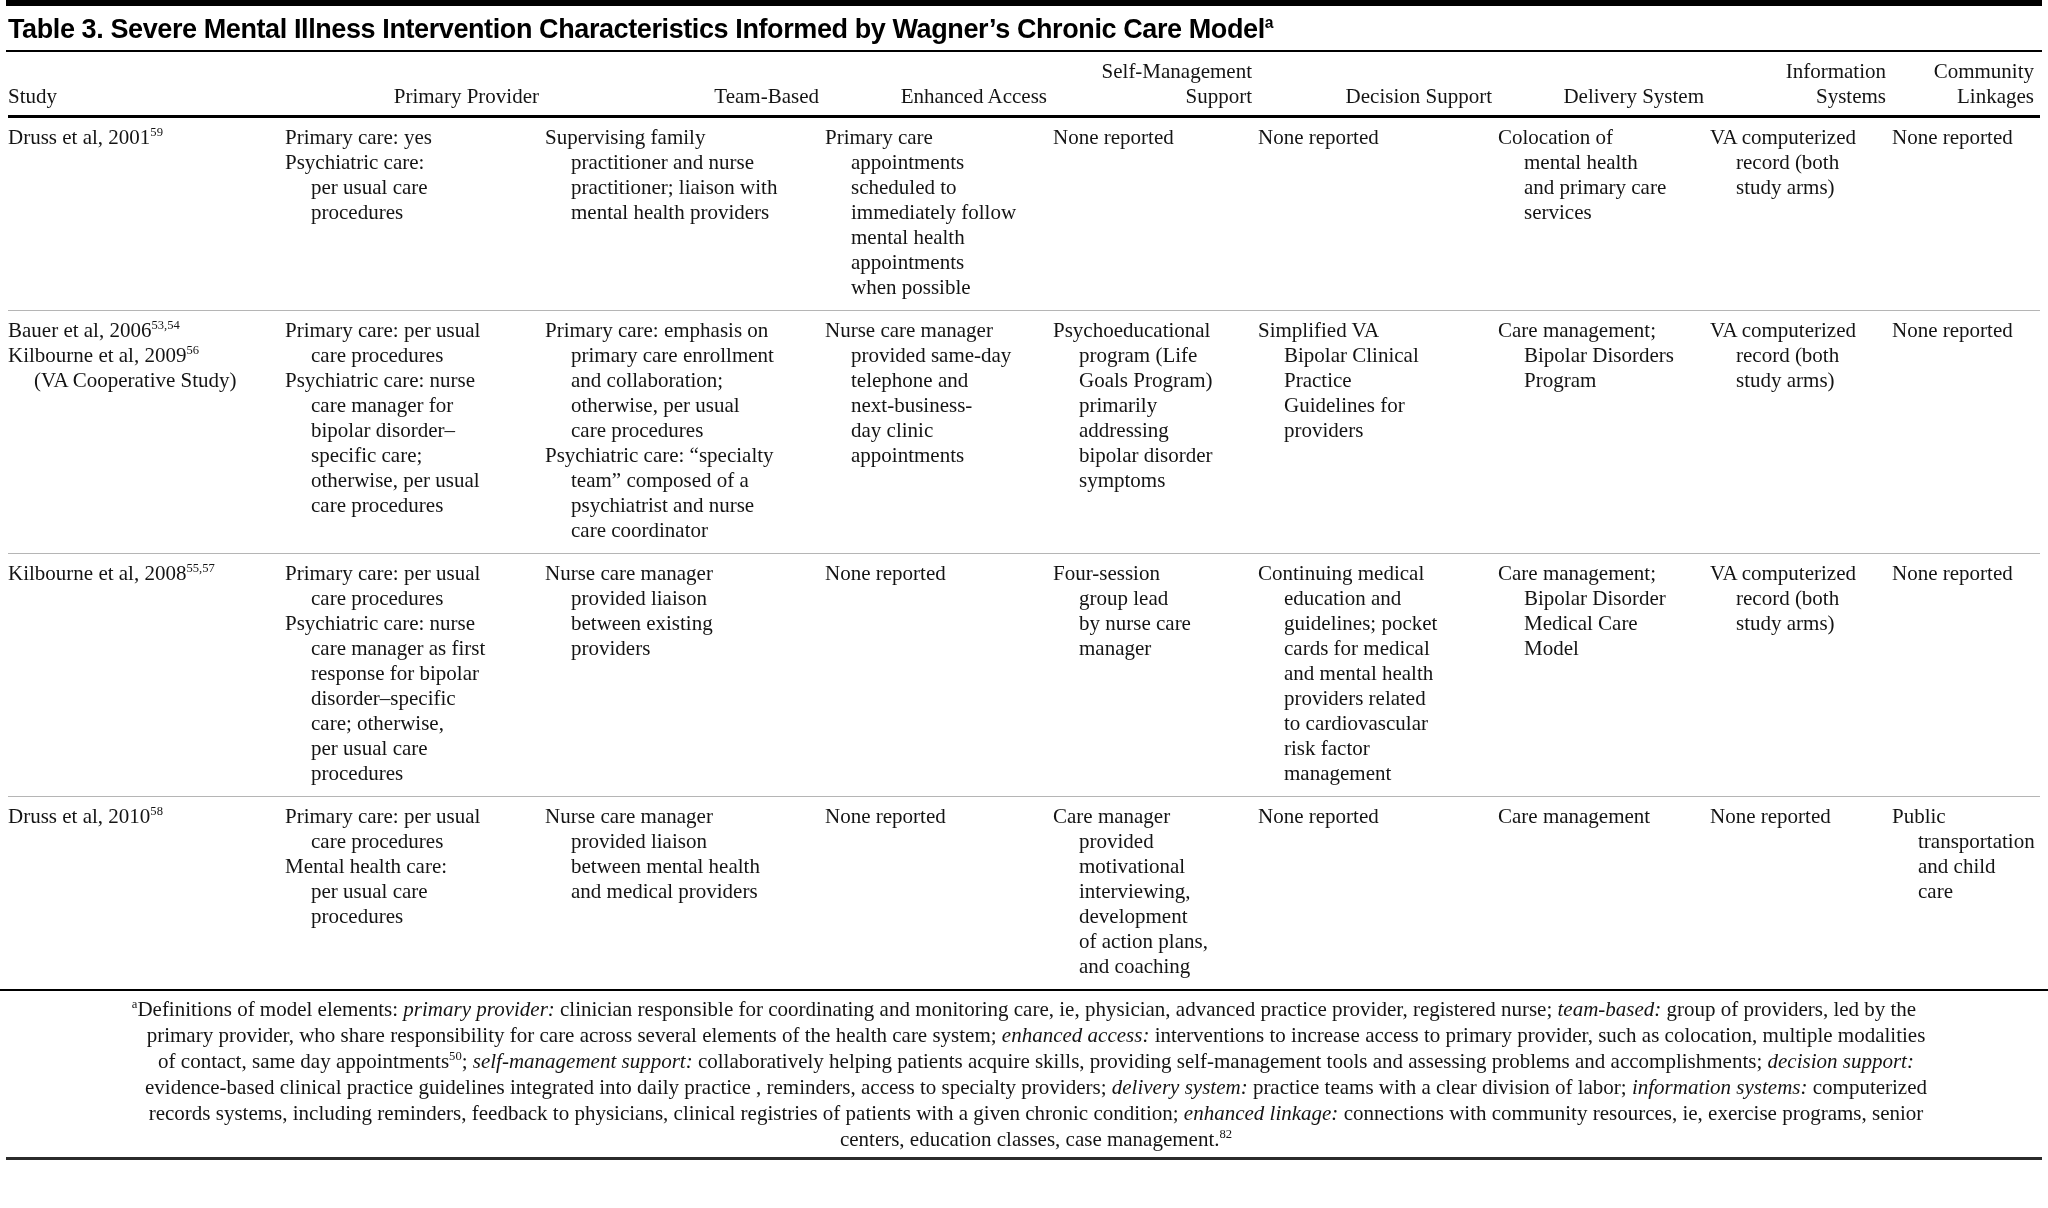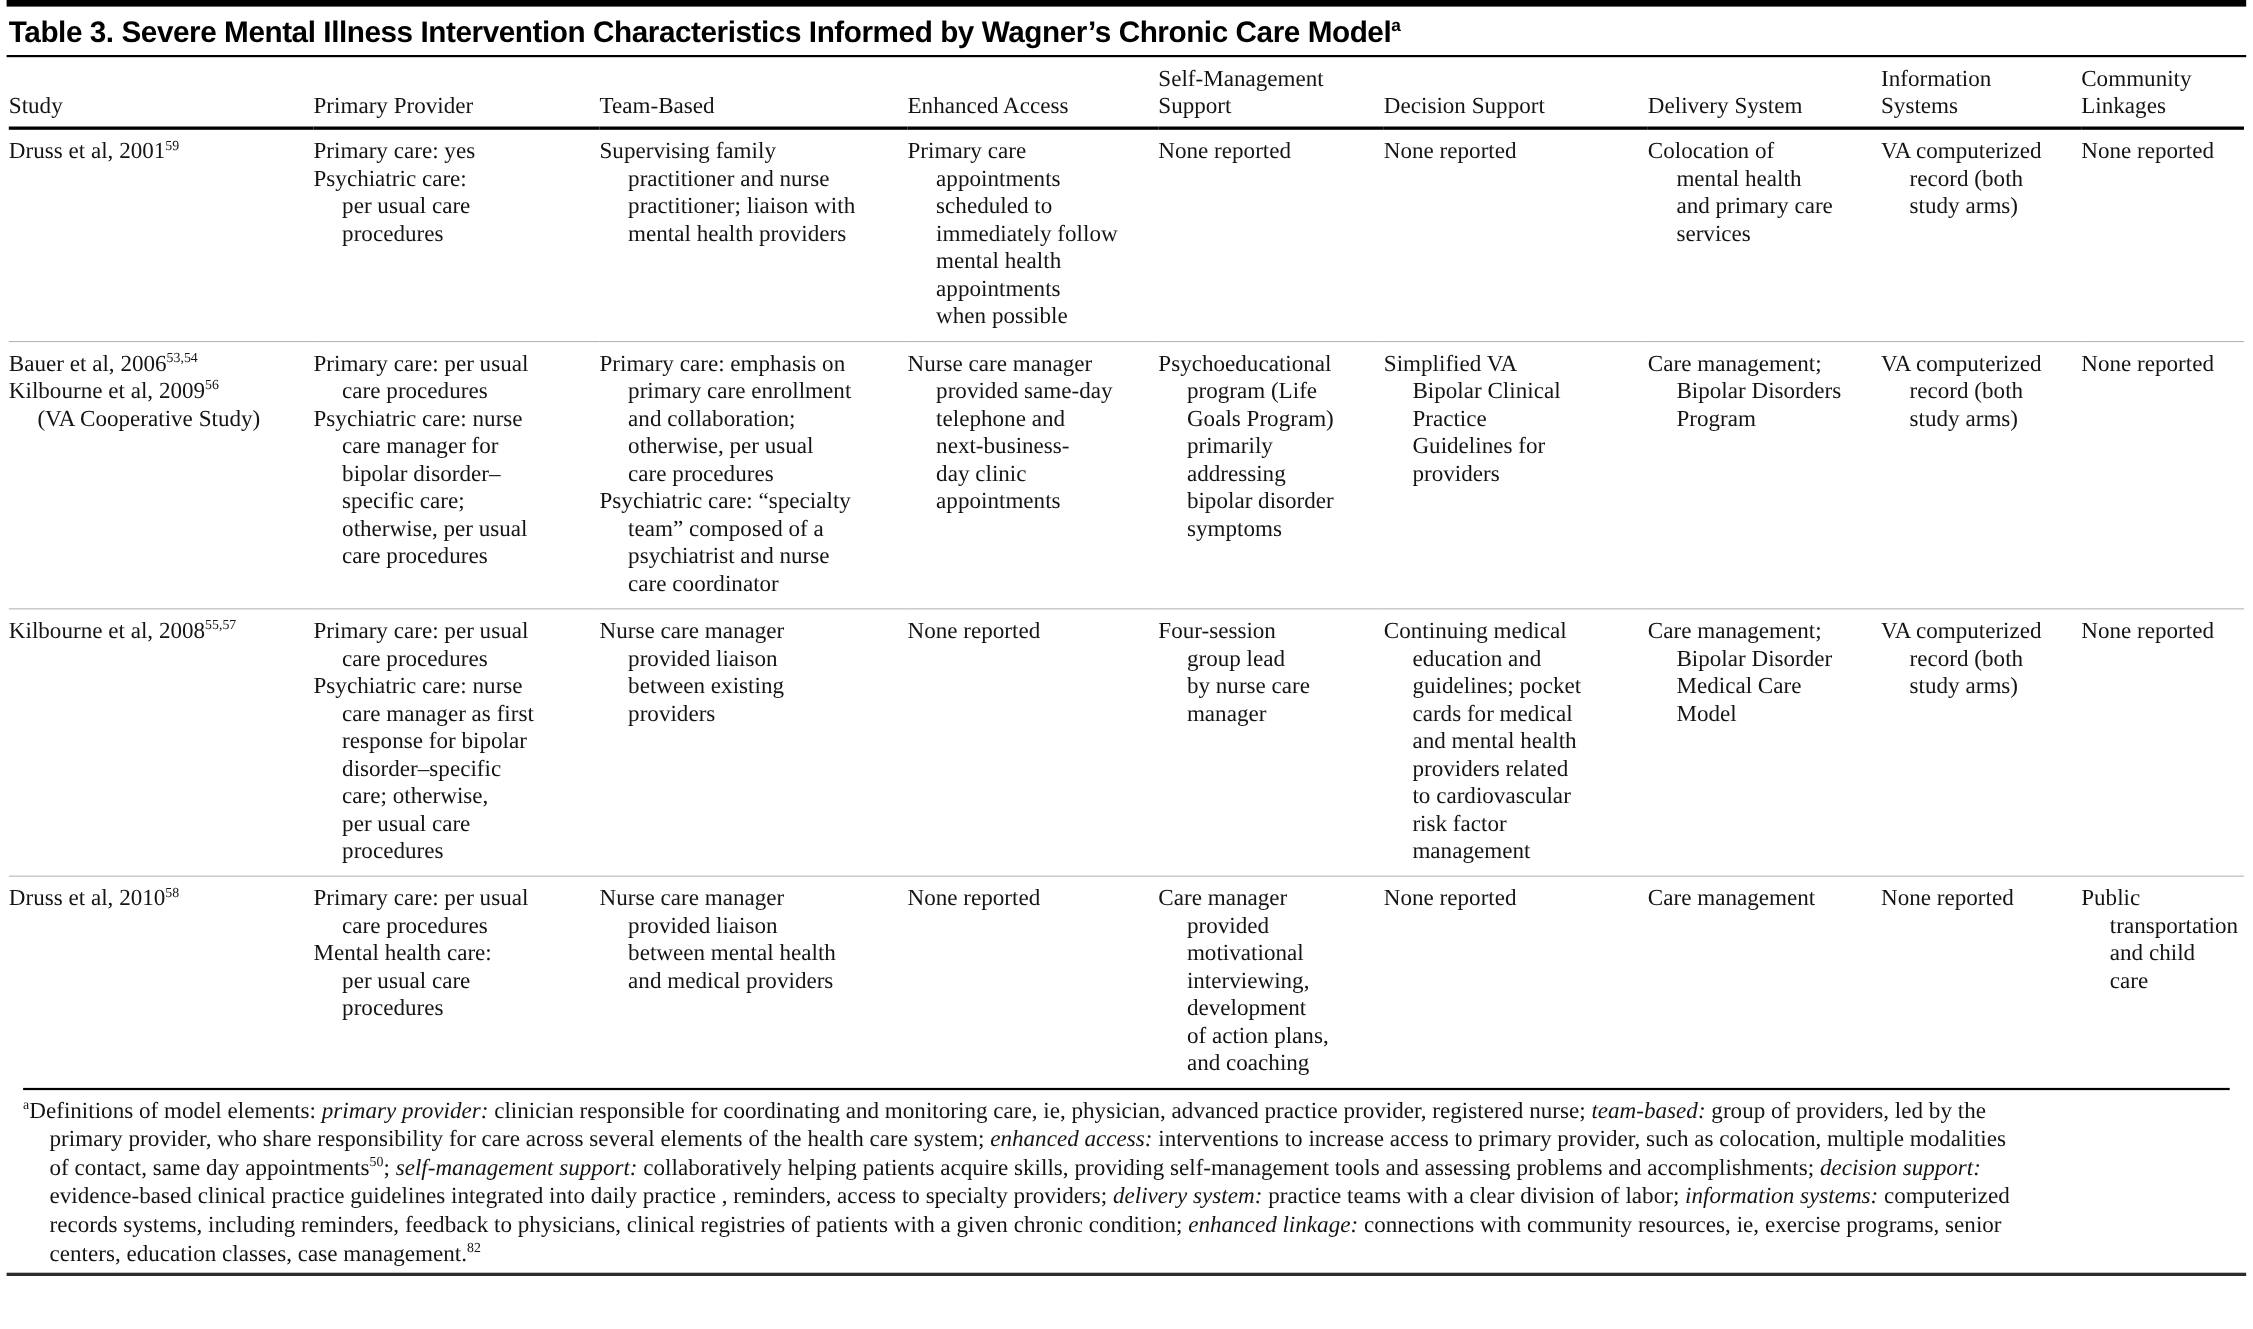--- a/index.html
+++ b/index.html
@@ -14,34 +14,34 @@
     font-weight:bold;font-size:27px;letter-spacing:-0.4px;
     margin:0 8px;padding:8px 0 5px 0;color:#000;
   }
   .title sup{font-size:58%;line-height:0;}
   .rule-title{height:2px;background:#000;margin:0 6px;}
   table.data-table{
     width:2032px;margin:0 8px;border-collapse:collapse;table-layout:fixed;
     font-size:21px;line-height:25px;
   }
   thead th{
-    vertical-align:bottom;font-weight:normal;text-align:left;
+    vertical-align:bottom;font-weight:normal;text-align:right;
     white-space:pre-line;padding:7px 6px 6px 0;
   }
   thead th.left{text-align:left;font-family:Liberation Serif, serif;}
   thead tr{border-bottom:3px solid #000;}
   tbody tr + tr{border-top:1.5px solid #b5b5b5;}
   td{vertical-align:top;padding:7px 10px 10px 0;}
   p.hang{
     margin:0;padding-left:26px;text-indent:-26px;white-space:pre-line;
   }
   sup{font-size:60%;line-height:0;vertical-align:super;}
   .footnote{
-    margin:0 21px;border-top:2.5px solid #000;
-    padding:5px 0 3px 0;font-size:21px;line-height:26px;
+    margin:0 0;border-top:2.5px solid #000;
+    padding:5px 0 3px 0;font-size:21px;line-height:26px;text-align:center;
   }
   .footnote-def{margin:0;padding-left:24px;text-indent:-24px;white-space:pre-line;}
   .footnote-abbr{margin:0;}
   .bottombar{height:3px;background:#2b2b2b;margin:2px 6px 0 6px;}
 </style>
 </head>
 <body>
 
 <div class="page">
   <div class="topbar"></div>

